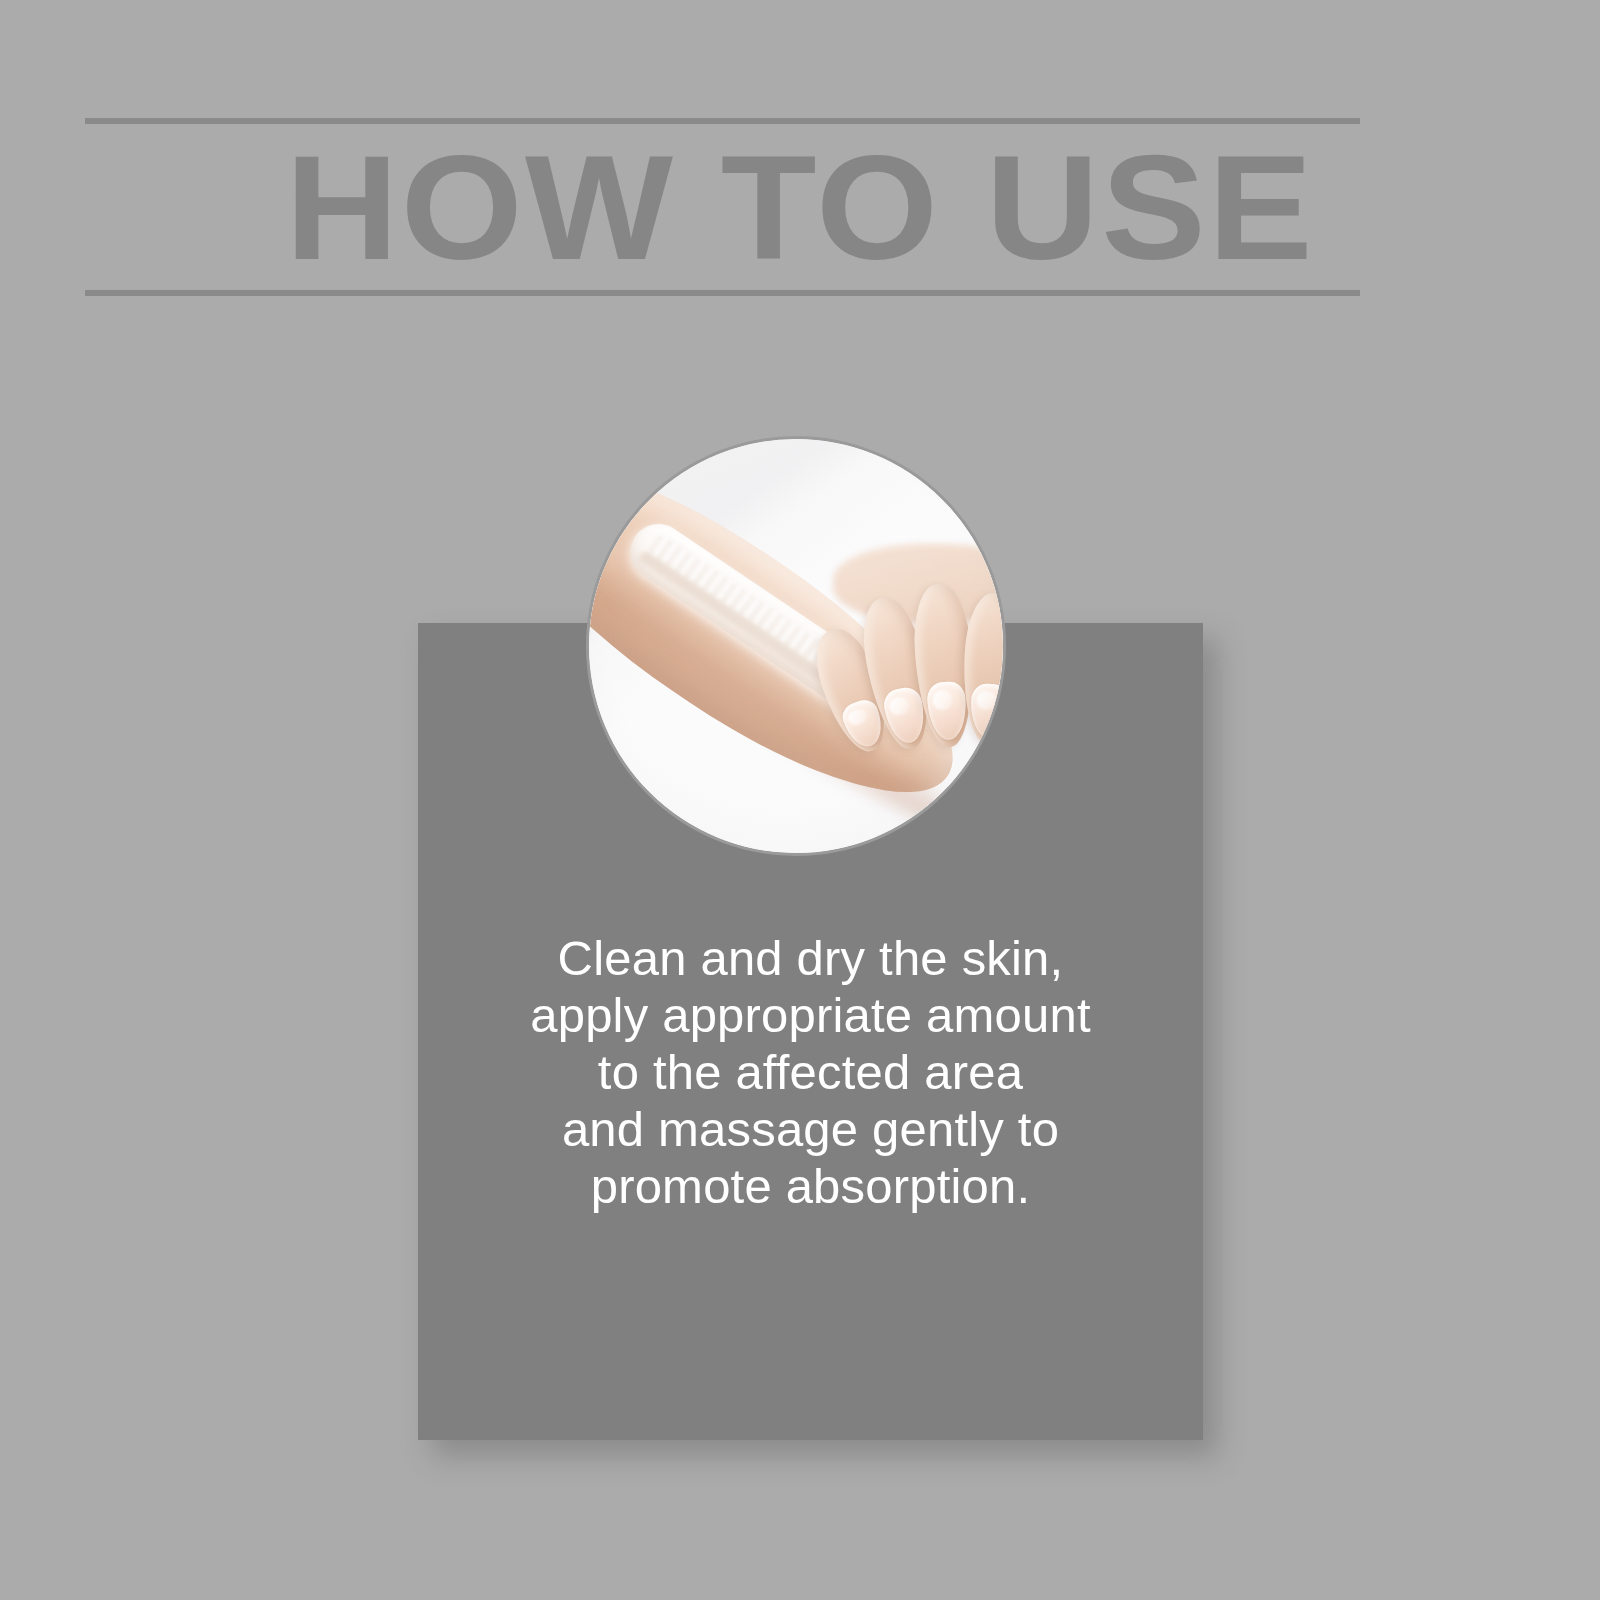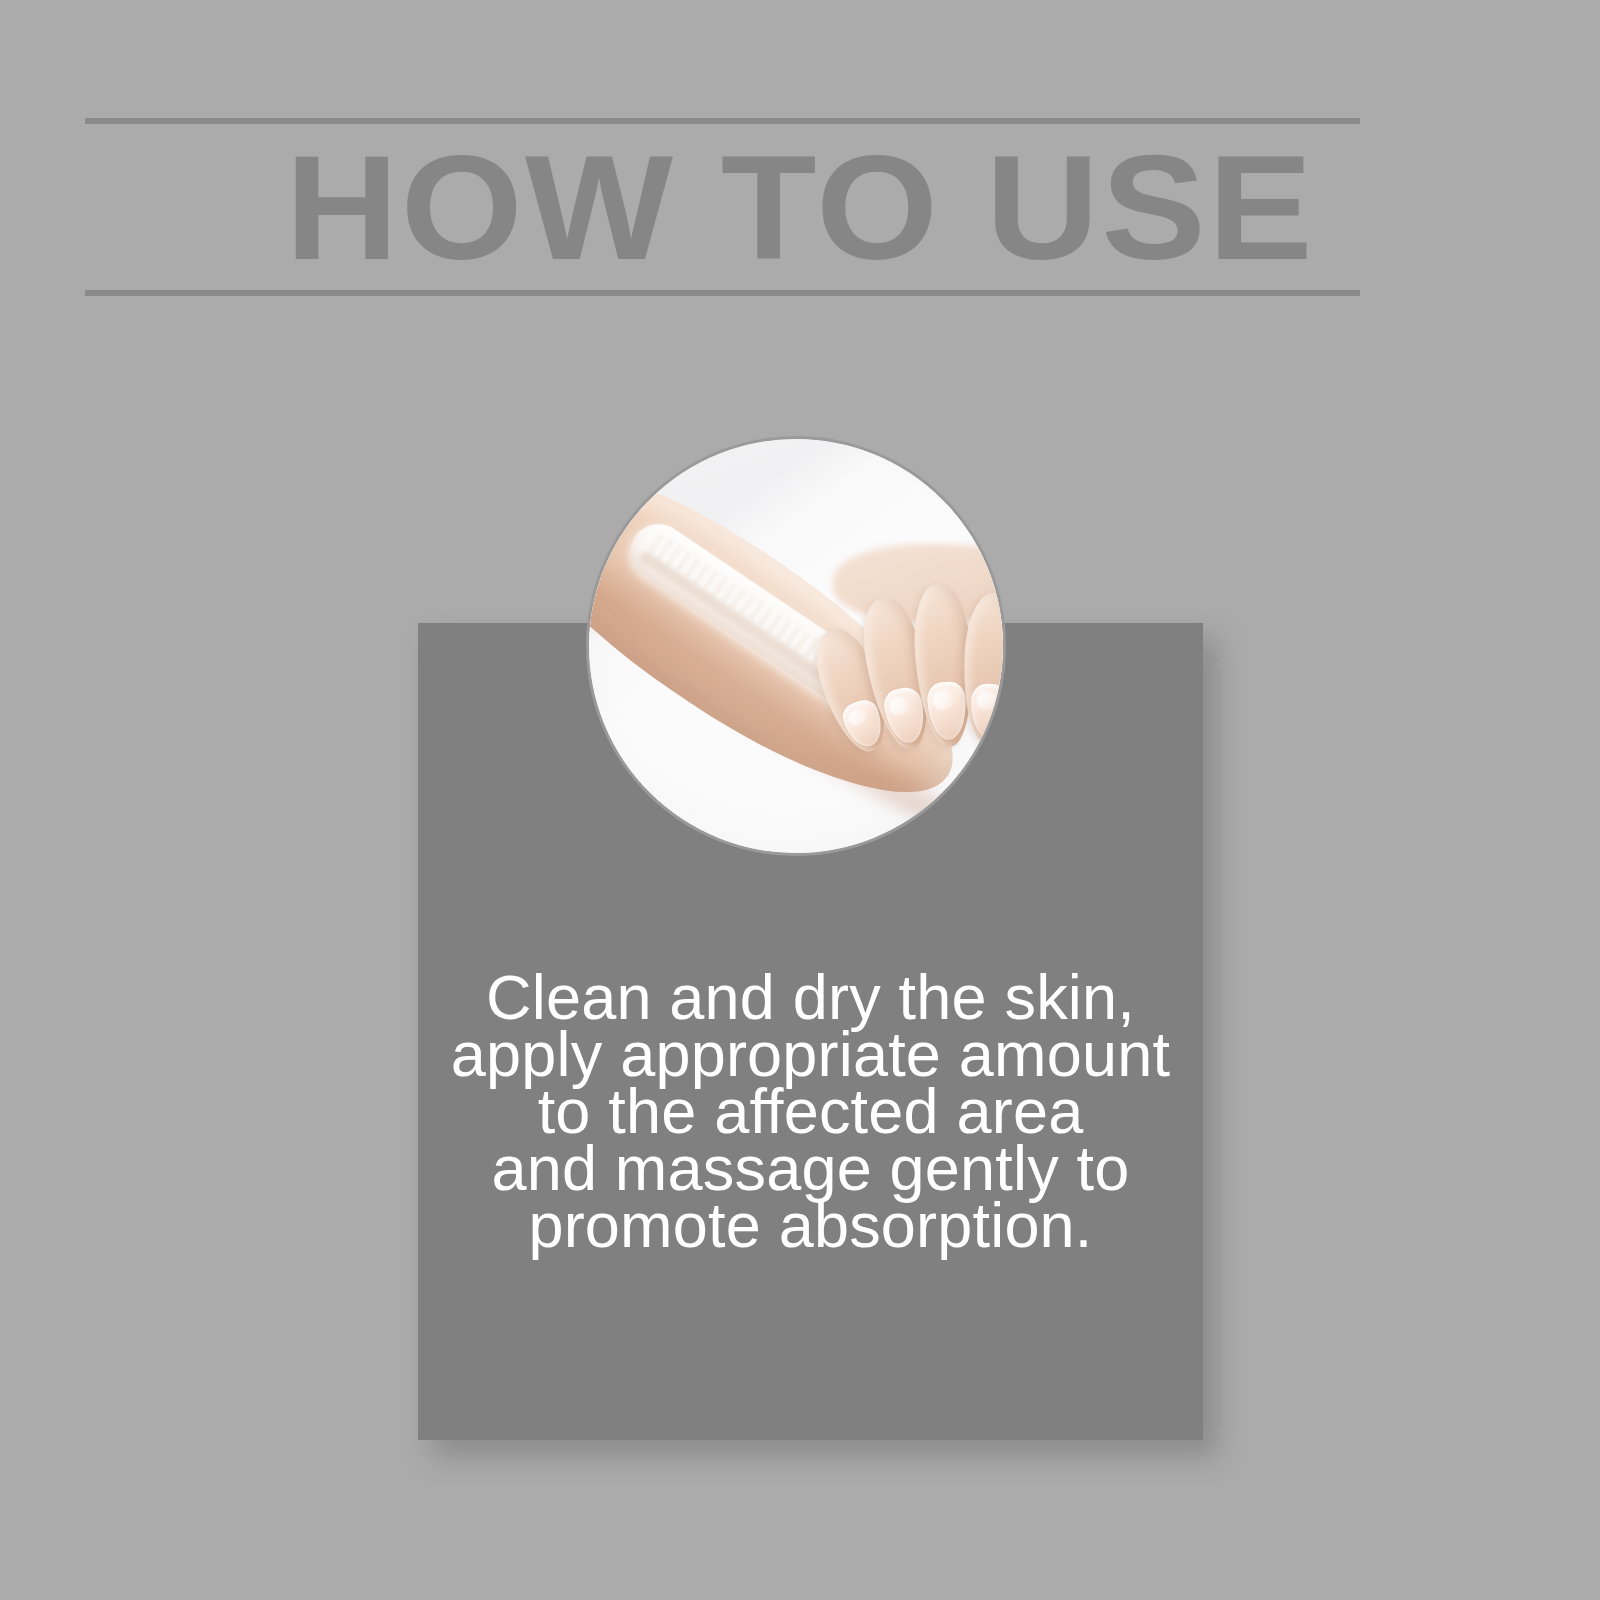--- a/index.html
+++ b/index.html
@@ -56,26 +56,25 @@
     box-shadow: 14px 16px 26px rgba(90,90,90,0.38);
   }
 
   #instruction-text {
     position: absolute;
     left: 418px;
     top: 930px;
     width: 785px;
     text-align: center;
     color: #ffffff;
-    font-size: 63px;
+    font-size: 49px;
     line-height: 57px;
     font-weight: 400;
     letter-spacing: 0.2px;
     white-space: pre-line;
-    margin-top: 39px;
   }
 
   
   #photo-circle {
     position: absolute;
     left: 586px;
     top: 436px;
     width: 420px;
     height: 420px;
     border-radius: 50%;

